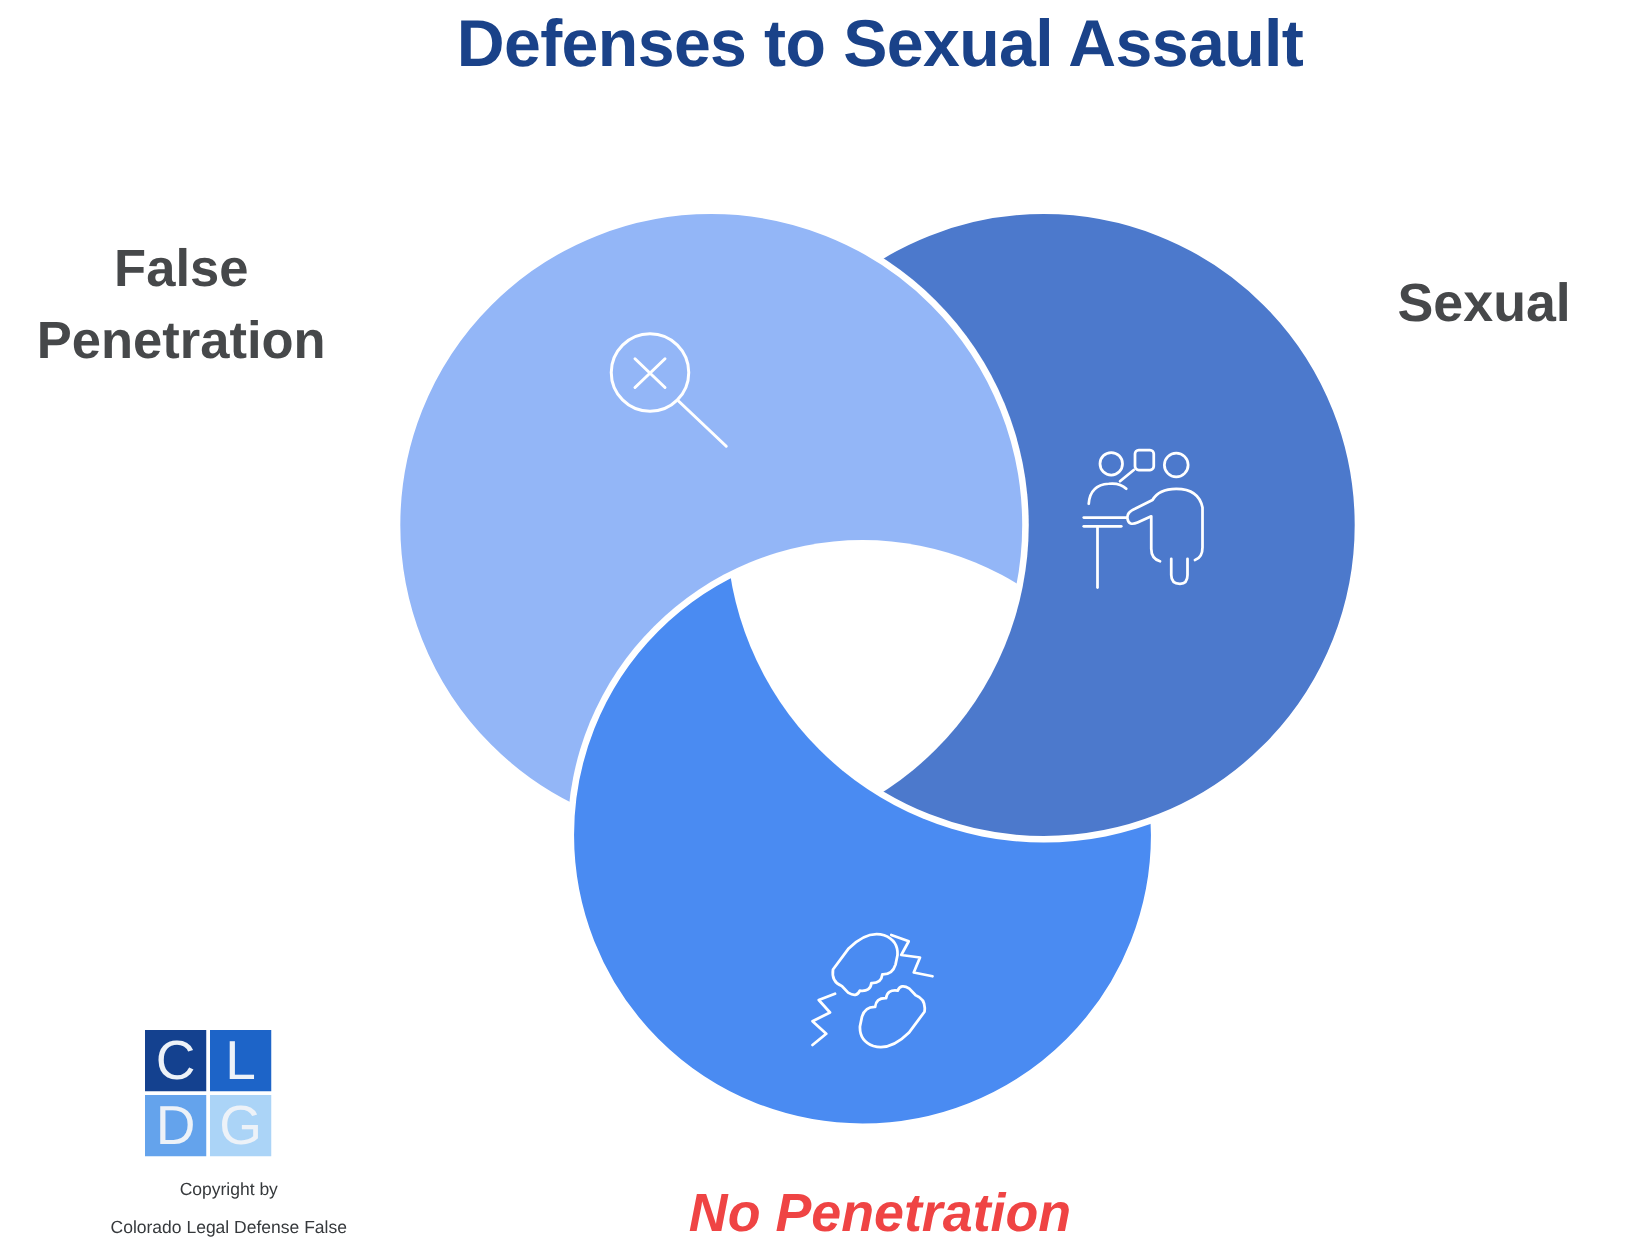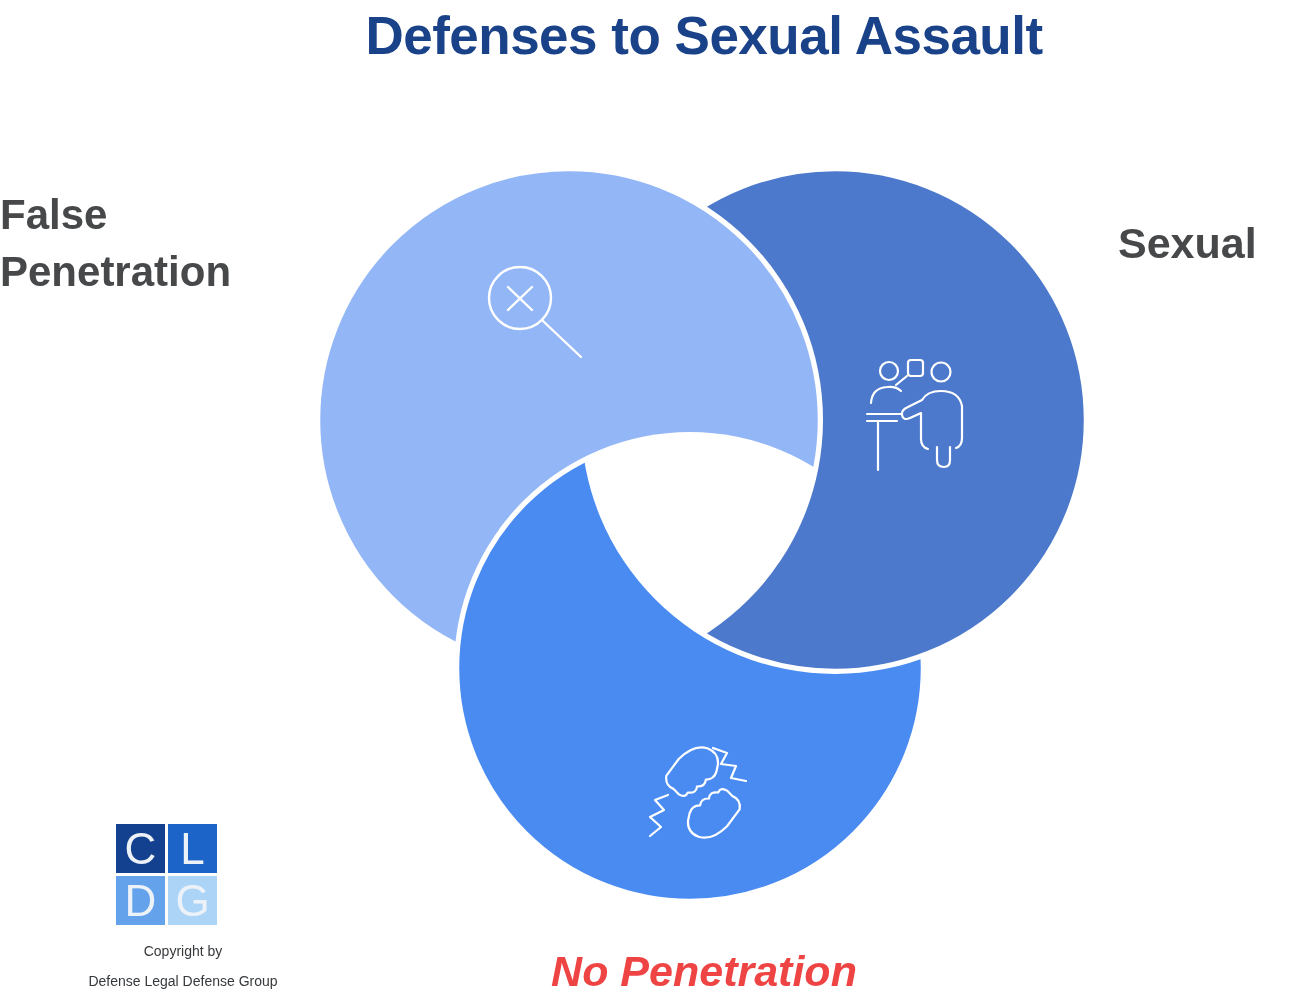--- a/index.html
+++ b/index.html
@@ -6,21 +6,21 @@
   .canvas{
     position:relative;width:1309px;height:1000px;background:#ffffff;
     font-family:"Liberation Sans", sans-serif;overflow:hidden;padding-left:16px;
   }
   .diagram-svg{position:absolute;left:0;top:0;}
   .title{
     position:absolute;left:354px;top:6px;width:700px;text-align:center;
     font-size:53px;font-weight:bold;letter-spacing:-0.5px;line-height:60px;white-space:nowrap;
   }
   .label{position:absolute;font-weight:bold;}
-  .label-false{left:0;top:186px;width:290px;text-align:left;font-size:42px;line-height:57px;}
+  .label-false{left:0;top:186px;width:290px;text-align:center;font-size:42px;line-height:57px;}
   .label-consent{left:1118px;top:218px;font-size:43px;line-height:50px;white-space:nowrap;}
   .label-nopen{left:454px;top:946px;width:500px;text-align:center;font-size:43px;line-height:50px;white-space:nowrap;}
   .label .ln{display:block;}
   .logo{
     position:absolute;left:116px;top:824px;
     display:grid;grid-template-columns:49px 49px;grid-template-rows:49px 49px;gap:3px;
   }
   .logo .sq{
     display:flex;align-items:center;justify-content:center;
     color:#EDF2F8;font-size:44px;font-weight:400;line-height:1;
@@ -99,16 +99,16 @@
 
   <div class="logo">
     <div class="sq" style="background: rgb(20, 65, 143);">C</div>
     <div class="sq" style="background: rgb(29, 100, 200);">L</div>
     <div class="sq" style="background: rgb(100, 163, 236);">D</div>
     <div class="sq" style="background: rgb(171, 212, 247);">G</div>
   </div>
 
   <div class="copyright">
     <span class="ln">Copyright by</span>
-    <span class="ln">Defense Legal Defense Group</span>
+    <span class="ln">Colorado Legal Defense False</span>
   </div>
 
 </div>
 
 </body></html>

